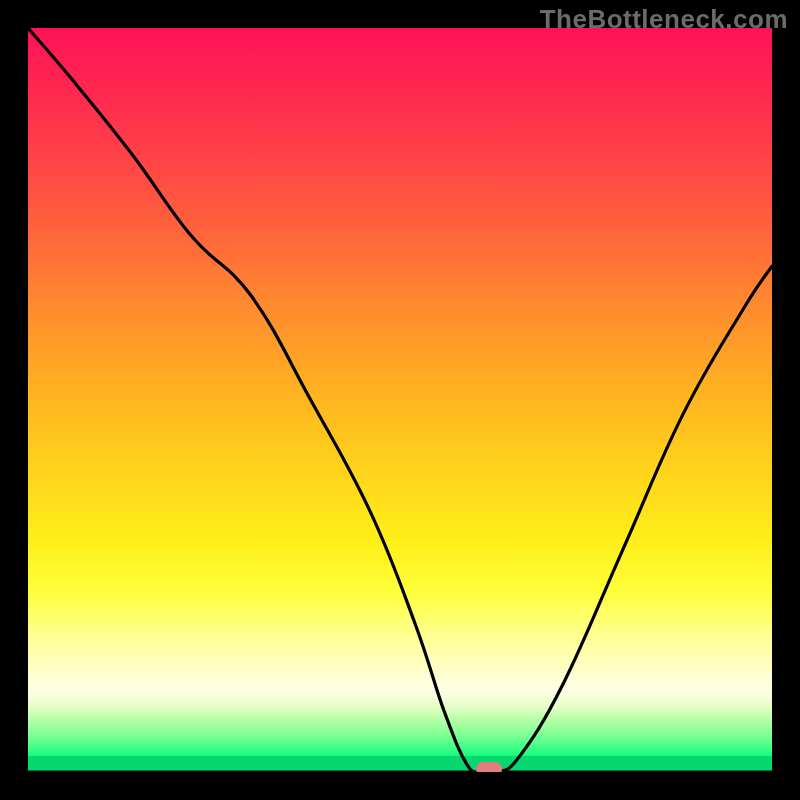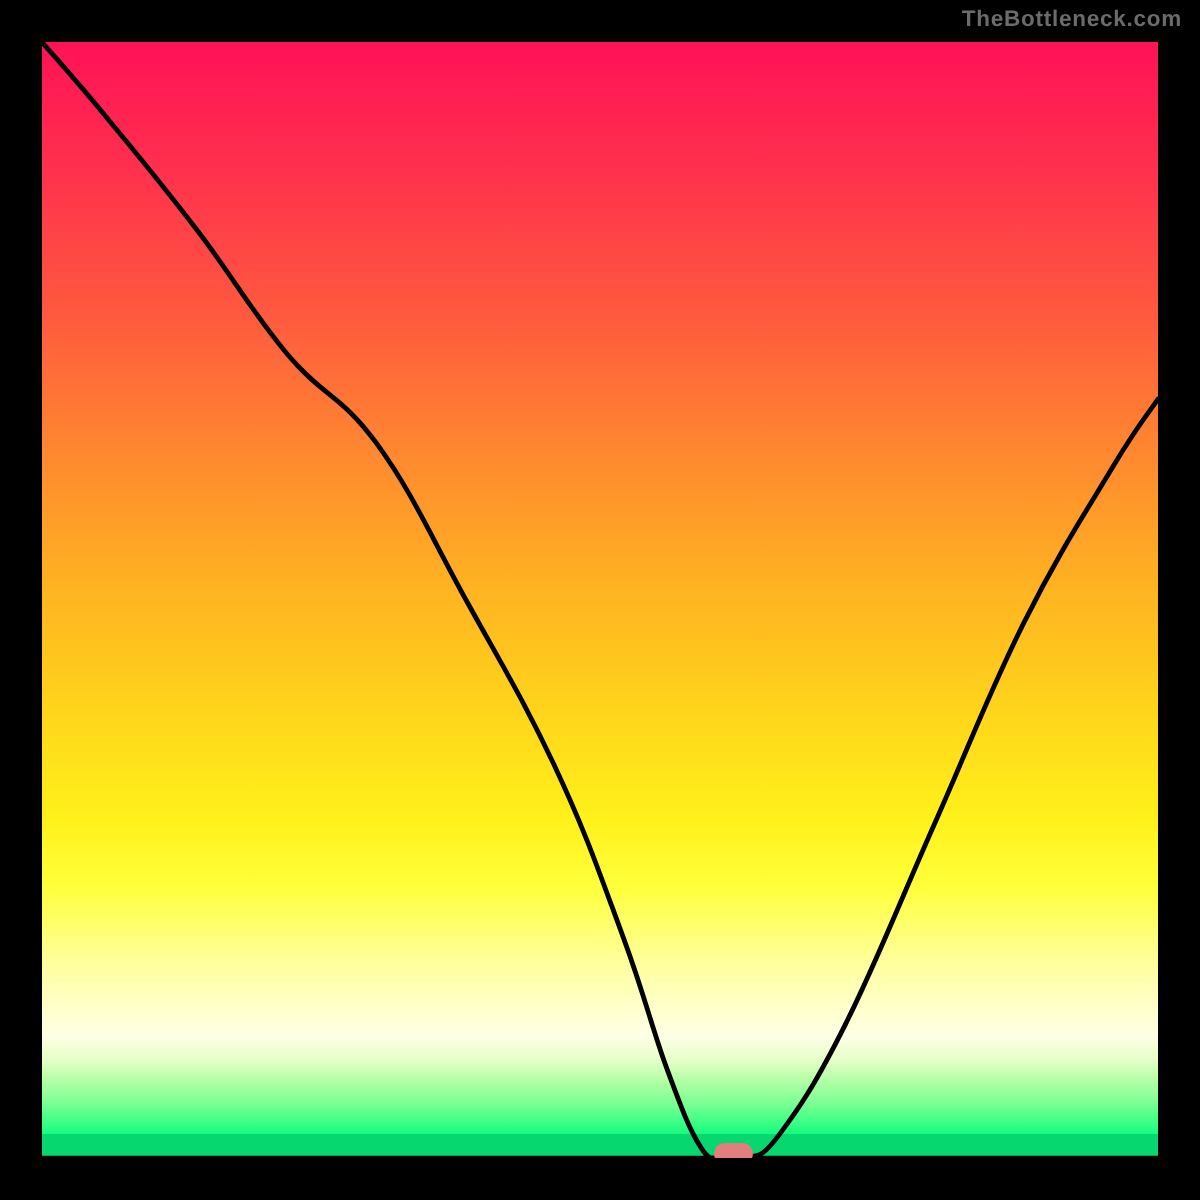--- a/index.html
+++ b/index.html
@@ -15,21 +15,21 @@
     position: relative;
     width: 800px;
     height: 800px;
     background: #000;
   }
   .watermark {
     position: absolute;
     top: 4px;
     right: 12px;
     color: #6b6b6b;
-    font-size: 15px;
+    font-size: 26px;
     font-weight: 600;
     letter-spacing: 0.5px;
     z-index: 50;
   }
   .plot-area {
     position: absolute;
     left: 28px;
     top: 28px;
     width: 744px;
     height: 744px;

